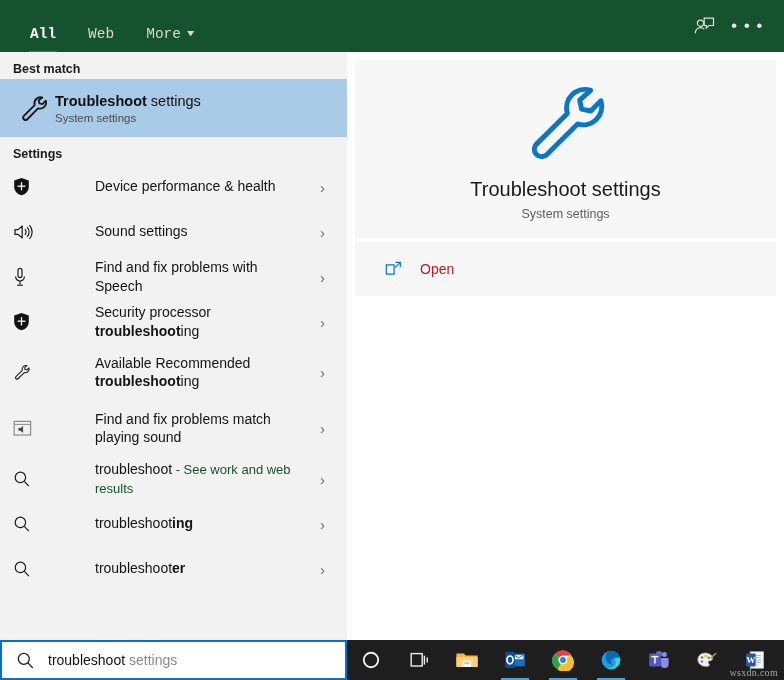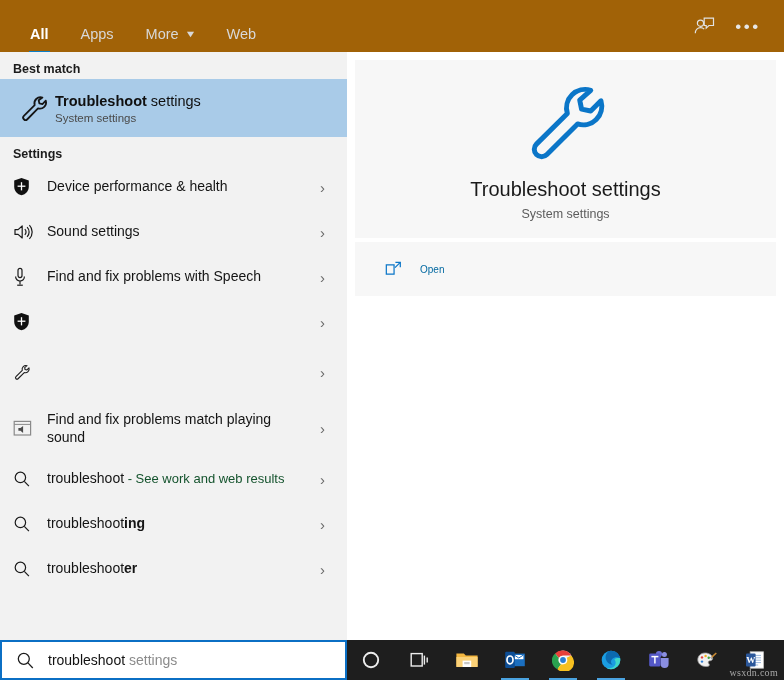--- a/index.html
+++ b/index.html
@@ -18,24 +18,25 @@
     position: relative;
     width: 784px;
     height: 680px;
   }
 
   
   .header {
     position: absolute;
     left: 0; top: 0;
     width: 784px; height: 68px;
-    background: #a16207;
+    background: #14532d;
     display: flex;
     align-items: center;
     box-sizing: border-box;
+    font-family: Liberation Mono, monospace;
   }
   .tabs {
     display: flex;
     align-items: center;
     height: 52px;
     padding-left: 14px;
   }
   .tab {
     position: relative;
     height: 52px;
@@ -132,20 +133,21 @@
   }
 
   .res-row {
     position: relative;
     display: flex;
     align-items: center;
     min-height: 45px;
     padding-left: 13px;
     padding-right: 40px;
     box-sizing: border-box;
+    gap: 48px;
   }
   .res-icon {
     width: 34px;
     flex: 0 0 34px;
     display: flex;
     align-items: center;
     justify-content: flex-start;
   }
   .res-label {
     font-size: 14px;
@@ -195,22 +197,22 @@
   .open-row {
     margin: 4px 8px 0 8px;
     height: 54px;
     background: #f7f7f7;
     display: flex;
     align-items: center;
     padding-left: 30px;
     box-sizing: border-box;
   }
   .open-label {
-    font-size: 10px;
-    color: #0369a1;
+    font-size: 14px;
+    color: #b91c1c;
     margin-left: 18px;
   }
 
   
   .searchbar {
     position: absolute;
     left: 0; top: 640px;
     width: 347px;
     height: 40px;
     background: #ffffff;
@@ -275,28 +277,25 @@
 
 <div id="root">
 
   <div class="header">
     <div class="tabs">
       <div class="tab active">
         <span>All</span>
         <span class="tab-underline"></span>
       </div>
       <div class="tab">
-        <span>Apps</span>
+        <span>Web</span>
       </div>
       <div class="tab">
         <span>More</span>
         <span class="caret">▼</span>
-      </div>
-      <div class="tab">
-        <span>Web</span>
       </div>
     </div>
 
     <div class="header-right">
       <div class="hdr-btn">
         <svg width="22" height="22" viewBox="0 0 22 22">
           <circle cx="7.5" cy="8.2" r="3.1" fill="none" stroke="#e2e2e2" stroke-width="1.2"></circle>
           <path d="M2.3 18.2c0-3.3 2.4-5.6 5.2-5.6 1.5 0 2.8.6 3.7 1.6" fill="none" stroke="#e2e2e2" stroke-width="1.2"></path>
           <path d="M11.2 3.2h9.3v7.3h-4.6l-2.7 2.6v-2.6h-2z" fill="none" stroke="#e2e2e2" stroke-width="1.2"></path>
         </svg>
@@ -362,29 +361,31 @@
     </div>
 
     <div class="res-row">
       <div class="res-icon">
         <svg width="17" height="19" viewBox="0 0 17 19">
           <path d="M8.5 1L1.2 3.6v6.1c0 4.3 3.1 7.5 7.3 8.6 4.2-1.1 7.3-4.3 7.3-8.6V3.6z" fill="#111111"></path>
           <path d="M8.5 5.2v8.2" stroke="#ffffff" stroke-width="1.3"></path>
           <path d="M4.6 9.2h7.8" stroke="#ffffff" stroke-width="1.3"></path>
         </svg>
       </div>
+      <div class="res-label"><span>Security processor </span><b>troubleshoot</b><span>ing</span></div>
       <div class="chev">›</div>
     </div>
 
     <div class="res-row two-line">
       <div class="res-icon">
         <svg width="18" height="18" viewBox="0 0 20 20">
           <path d="M15.6 3.0a4.2 4.2 0 0 0-5.3 5.2L3.3 15.2a1.6 1.6 0 0 0 2.3 2.3l6.9-6.9a4.2 4.2 0 0 0 5.3-5.2l-2.3 2.3-2.1-.4-.4-2.1z" fill="none" stroke="#1b1b1b" stroke-width="1.2" stroke-linejoin="round"></path>
         </svg>
       </div>
+      <div class="res-label"><span>Available Recommended </span><b>troubleshoot</b><span>ing</span></div>
       <div class="chev">›</div>
     </div>
 
     <div class="res-row two-line">
       <div class="res-icon">
         <svg width="19" height="17" viewBox="0 0 19 17">
           <rect x="1.2" y="1.4" width="16.4" height="13.6" fill="none" stroke="#8a8a8a" stroke-width="1.2"></rect>
           <path d="M1.2 4.4h16.4" stroke="#8a8a8a" stroke-width="1"></path>
           <path d="M5.4 8.1h2.1l2.6-2.2v7l-2.6-2.2H5.4z" fill="#4a4a4a"></path>
         </svg>

